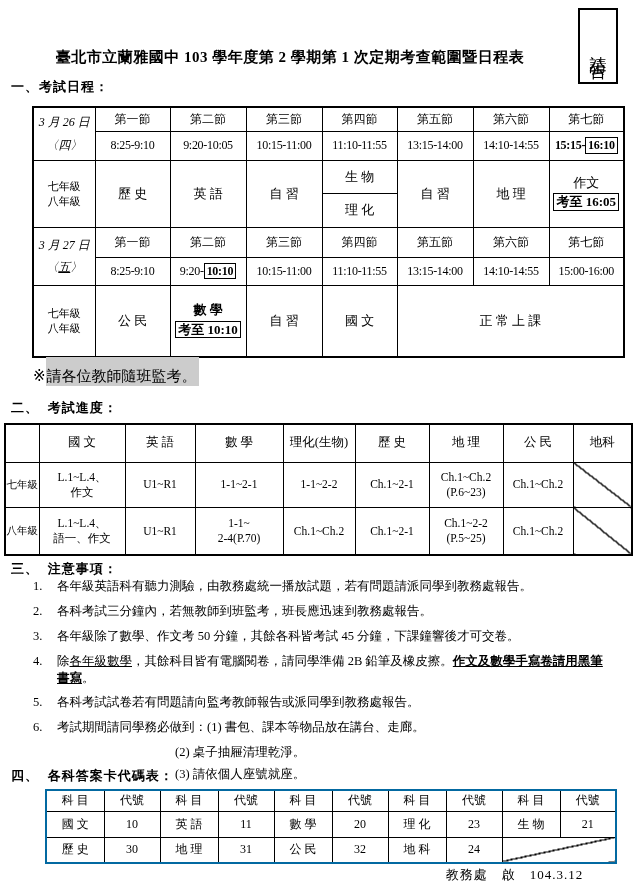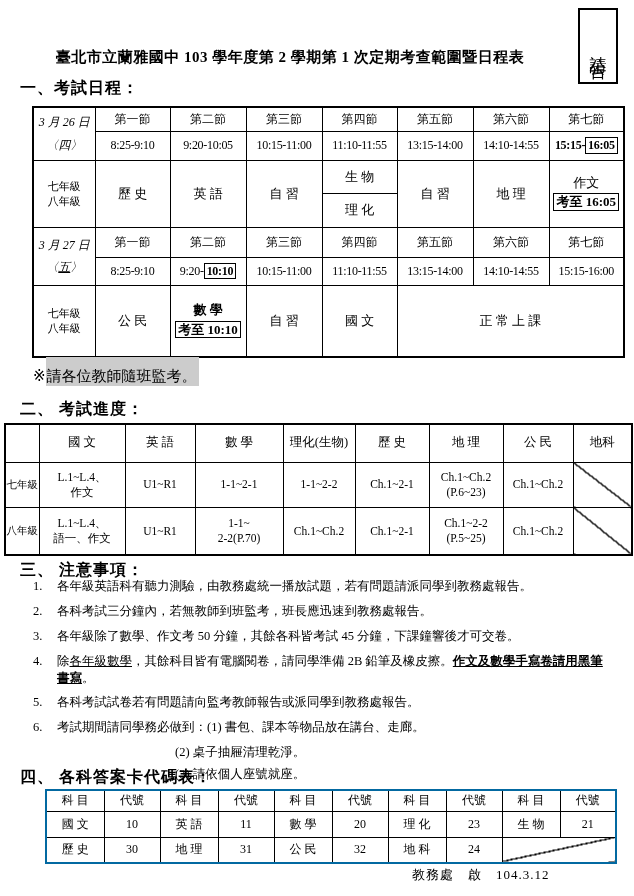--- a/index.html
+++ b/index.html
@@ -15,21 +15,21 @@
     border: 2px solid #000; display: flex; align-items: center; justify-content: center;
   }
   .notice-box span {
     writing-mode: vertical-rl; text-orientation: upright;
     font-size: 17px; letter-spacing: 3px; font-weight: 500;
   }
   .title {
     position: absolute; left: 0; top: 48px; width: 580px;
     text-align: center; font-size: 15px; font-weight: bold; letter-spacing: 0.5px;
   }
-  .h { position: absolute; left: 20px; font-size: 16px; font-weight: bold; letter-spacing: 1px; }
+  .h { position: absolute; left: 11px; font-size: 13px; font-weight: bold; letter-spacing: 1px; font-family: Liberation Mono, monospace; }
   .h1 { top: 78px; } .h2 { top: 399px; text-align: right; } .h3 { top: 560px; } .h4 { top: 767px; }
 
   table { border-collapse: collapse; position: absolute; table-layout: fixed; }
   td { border: 1.3px solid #000; text-align: center; vertical-align: middle; padding: 0; }
   .t1 { left: 32px; top: 106px; width: 591px; border: 2px solid #000; }
   .t1 td { font-size: 12px; }
   .t1 .r-head td { height: 24px; }
   .t1 .r-time td { height: 29px; letter-spacing: -0.3px; }
   .t1 .r-subj td { font-size: 13px; }
   .t1 .r-subj1 td { height: 66px; }
@@ -79,21 +79,21 @@
   .note .txt { flex: 1; }
   .bu { font-weight: bold; text-decoration: underline; }
   .subnote { padding-left: 142px; margin-bottom: 6px; line-height: 1.3; }
 
   .t3 { left: 45px; top: 789px; width: 570px; border: 2px solid #0369a1; }
   .t3 td { font-size: 12px; }
   .t3 .r-head td { height: 21px; }
   .t3 .r-data td { height: 26px; }
 
   .footer { position: absolute; top: 866px; left: 412px; width: 205px;
-    text-align: left; font-size: 13px; letter-spacing: 1px; }
+    text-align: center; font-size: 13px; letter-spacing: 1px; }
 </style>
 </head>
 <body>
 
 <div class="page">
 
   <div class="notice-box">
     <span>請公告</span>
   </div>
 
@@ -126,21 +126,21 @@
       <td>第六節</td>
       <td>第七節</td>
     </tr>
     <tr class="r-time">
       <td>8:25-9:10</td>
       <td>9:20-10:05</td>
       <td>10:15-11:00</td>
       <td>11:10-11:55</td>
       <td>13:15-14:00</td>
       <td>14:10-14:55</td>
-      <td class="bold"><span>15:15-</span><span class="box">16:05</span></td>
+      <td class="bold"><span>15:15-</span><span class="box">16:10</span></td>
     </tr>
     <tr class="r-subj r-subj1">
       <td class="gradecell">
         <div>七年級</div>
         <div>八年級</div>
       </td>
       <td>歷 史</td>
       <td>英 語</td>
       <td>自 習</td>
       <td class="splitcell">
@@ -167,21 +167,21 @@
       <td>第六節</td>
       <td>第七節</td>
     </tr>
     <tr class="r-time r-time2">
       <td>8:25-9:10</td>
       <td><span>9:20-</span><span class="box">10:10</span></td>
       <td>10:15-11:00</td>
       <td>11:10-11:55</td>
       <td>13:15-14:00</td>
       <td>14:10-14:55</td>
-      <td>15:15-16:00</td>
+      <td>15:00-16:00</td>
     </tr>
     <tr class="r-subj r-subj2">
       <td class="gradecell">
         <div>七年級</div>
         <div>八年級</div>
       </td>
       <td>公 民</td>
       <td class="twoline">
         <div class="bold">數 學</div>
         <div class="second"><span class="box">考至 10:10</span></div>
@@ -233,21 +233,21 @@
 (P.6~23)</td>
       <td>Ch.1~Ch.2</td>
       <td class="diag-up"></td>
     </tr>
     <tr class="r-g8">
       <td class="rowlabel">八年級</td>
       <td>L.1~L.4、
 語一、作文</td>
       <td>U1~R1</td>
       <td>1-1~
-2-2(P.70)</td>
+2-4(P.70)</td>
       <td>Ch.1~Ch.2</td>
       <td>Ch.1~2-1</td>
       <td>Ch.1~2-2
 (P.5~25)</td>
       <td>Ch.1~Ch.2</td>
       <td class="diag-up"></td>
     </tr>
   </tbody>
     </table>
 

